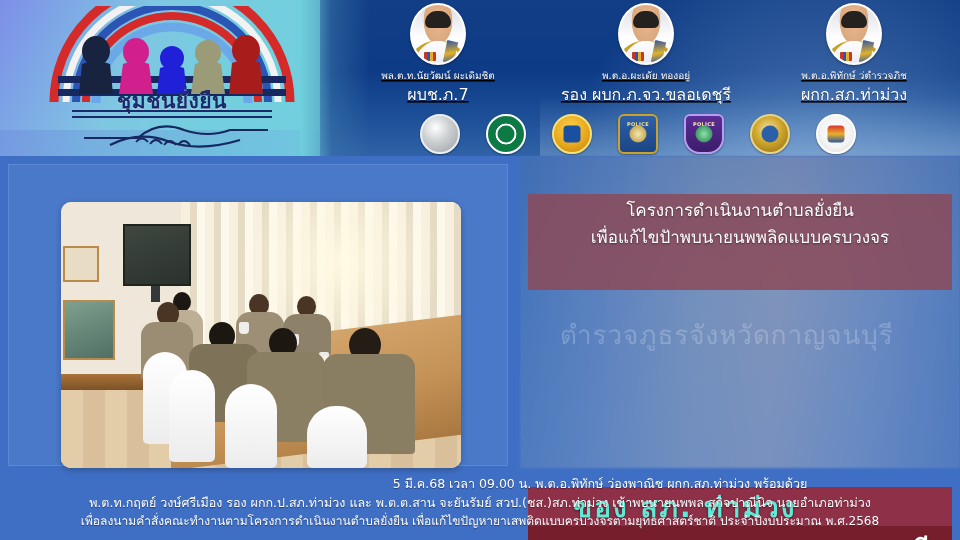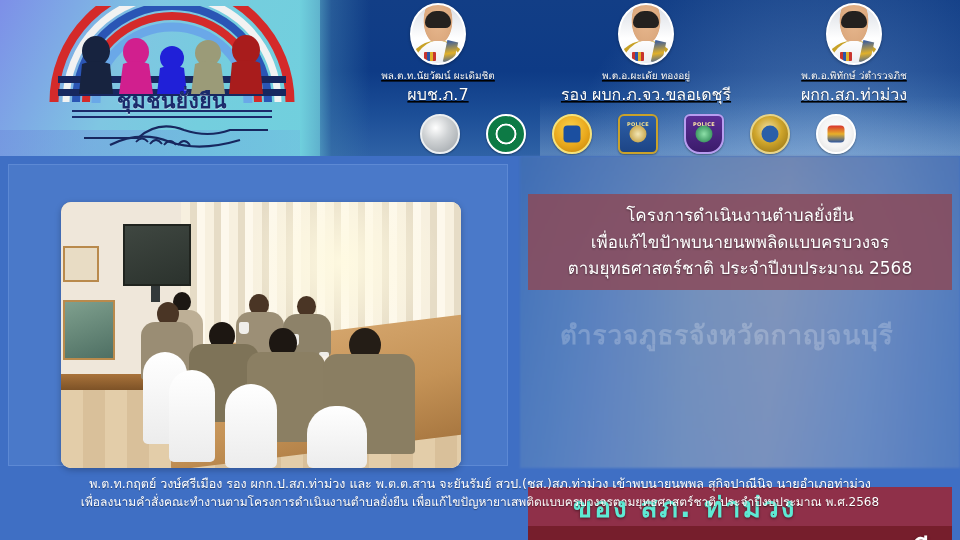--- a/index.html
+++ b/index.html
@@ -194,21 +194,21 @@
   .bg-photo {
     position:absolute; left:520px; top:0; width:440px; height:312px;
     background:
       linear-gradient(180deg, rgba(40,80,150,.35) 0%, rgba(40,80,150,.2) 40%, rgba(70,110,180,.35) 100%),
       linear-gradient(95deg,#4c7ec4 0%, #6f93c9 22%, #8aa3c6 40%, #9aa7c4 58%, #7e9ccb 78%, #5a84c6 100%);
     opacity:.95;
     filter: blur(1px);
   }
   .bg-ghost-text{
     position:absolute; left:560px; top:158px; width:400px;
-    font-size: 26px; font-weight:700; color: rgba(255,255,255,.22);
+    font-size: 26px; font-weight:400; color: rgba(255,255,255,.22);
     white-space:nowrap;
     letter-spacing:1px;
   }
 
   
   .photo-panel {
     position: absolute;
     left: 8px; top: 8px;
     width: 500px; height: 302px;
     background: #4a79c9;
@@ -269,21 +269,21 @@
   .ph-head{ position:absolute; border-radius:50%; background:#4a3525; }
   .cup{ position:absolute; width:10px; height:12px; background:rgba(255,255,255,.85); border-radius:2px 2px 4px 4px; }
   .chair{ position:absolute; background: linear-gradient(180deg,#ffffff 0%, #ececec 100%); border-radius: 28px 28px 6px 6px; }
 
   
   .title-block {
     position: absolute;
     left: 528px; top: 38px;
     width: 424px; height: 96px;
     background: rgba(139,74,90,.86);
-    display:flex; flex-direction:column; align-items:center; justify-content:center;
+    display:flex; flex-direction:column; align-items:center; justify-content:flex-start;
     gap: 2px;
     padding: 4px 8px;
   }
   .title-line {
     color: #ffffff;
     font-size: 17px;
     line-height: 1.45;
     white-space: nowrap;
     text-shadow: 0 1px 2px rgba(0,0,0,.45);
   }
@@ -469,29 +469,29 @@
         <div class="chair" style="left:82px;top:150px;width:44px;height:92px"></div>
         <div class="chair" style="left:108px;top:168px;width:46px;height:92px"></div>
         <div class="chair" style="left:164px;top:182px;width:52px;height:84px"></div>
         <div class="chair" style="left:246px;top:204px;width:60px;height:62px"></div>
       </div>
     </div>
 
     <div class="title-block">
       <div class="title-line">โครงการดำเนินงานตำบลยั่งยืน</div>
       <div class="title-line">เพื่อแก้ไขปัาพบนายนพพลิดแบบครบวงจร</div>
-      <div class="title-line">ตามยุทธศาสตร์ชาติ ประจำปีงบประมาณ 2568</div>
     </div>
 
     <div class="banner1">
       <span>ของ สภ. ท่าม่วง</span>
     </div>
     <div class="banner2">
       <span>ภ.จว.กาญจนบุรี</span>
     </div>
 
     <div class="caption">
+      <div class="cap-line l1">5 มี.ค.68 เวลา 09.00 น. พ.ต.อ.พิทักษ์  ว่องพาณิช ผกก.สภ.ท่าม่วง พร้อมด้วย</div>
       <div class="cap-line l2">พ.ต.ท.กฤตย์ วงษ์ศรีเมือง รอง ผกก.ป.สภ.ท่าม่วง และ พ.ต.ต.สาน จะยันรัมย์ สวป.(ชส.)สภ.ท่าม่วง เข้าพบนายนพพล  สุกิจปาณีนิจ นายอำเภอท่าม่วง</div>
       <div class="cap-line l3">เพื่อลงนามคำสั่งคณะทำงานตามโครงการดำเนินงานตำบลยั่งยืน เพื่อแก้ไขปัญหายาเสพติดแบบครบวงจรตามยุทธศาสตร์ชาติ ประจำปีงบประมาณ พ.ศ.2568</div>
     </div>
 
   </div>
 </div>
 
 </body></html>

